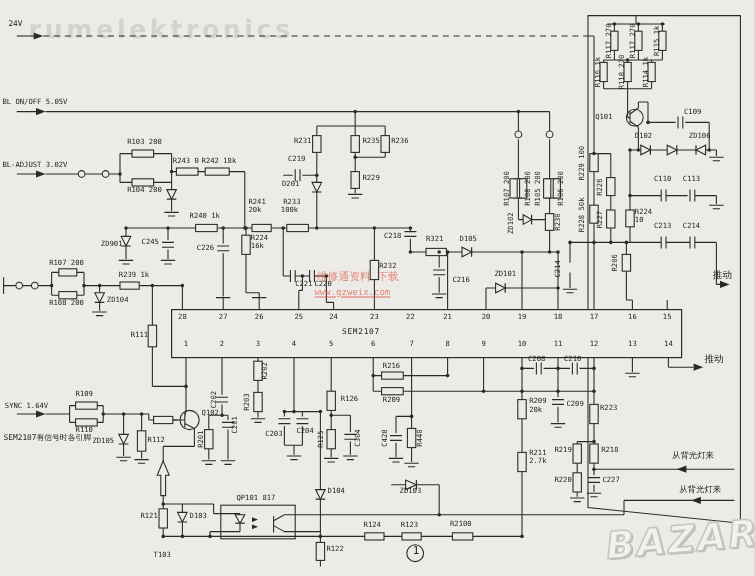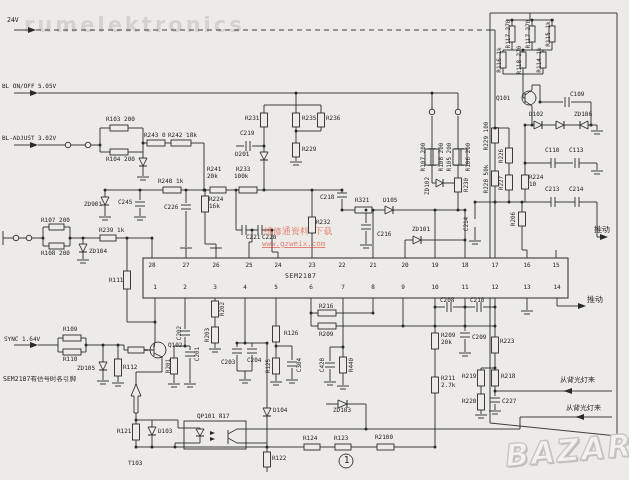--- a/index.html
+++ b/index.html
@@ -293,21 +293,21 @@
         <use href="#cn" x="458" y="112"></use>
     </g>
   </svg>
 
   <div id="labels">
     <span class="icname" style="left:285px;top:272px;">SEM2107</span>
   <span class="lbl" style="left: 7px; top: 17px; font-size: 6.5px;">24V</span>
       <span class="lbl" style="left: 2px; top: 83px;">BL ON/OFF 5.05V</span>
       <span class="lbl" style="left: 2px; top: 135px;">BL-ADJUST 3.02V</span>
       <span class="lbl" style="left: 4px; top: 336px;">SYNC 1.64V</span>
-      <span class="lbl" style="left: 3px; top: 376px; font-size: 6.5px;">SEM2107有信号时各引脚</span>
+      <span class="lbl" style="left: 3px; top: 362px; font-size: 6.5px;">SEM2107有信号时各引脚</span>
       <span class="lbl" style="left: 106px; top: 116px;">R103 200</span>
       <span class="lbl" style="left: 106px; top: 156px;">R104 200</span>
       <span class="lbl" style="left: 144px; top: 132px;">R243 0</span>
       <span class="lbl" style="left: 168px; top: 132px;">R242 18k</span>
       <span class="lbl" style="left: 84px; top: 201px;">ZD901</span>
       <span class="lbl" style="left: 118px; top: 199px;">C245</span>
       <span class="lbl" style="left: 164px; top: 204px;">C226</span>
       <span class="lbl" style="left: 209px; top: 196px;">R224</span>
       <span class="lbl" style="left: 209px; top: 203px;">16k</span>
       <span class="lbl" style="left: 158px; top: 178px;">R240 1k</span>

